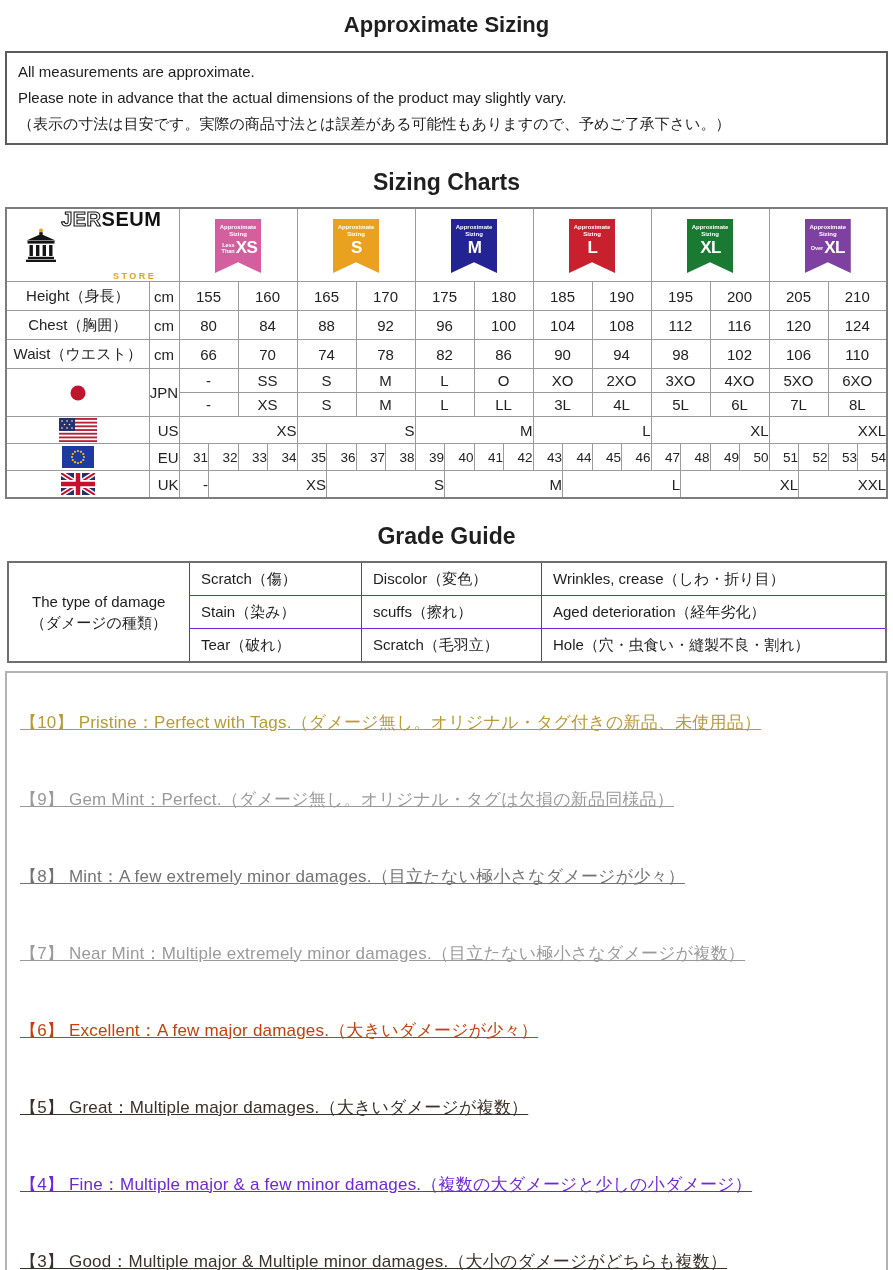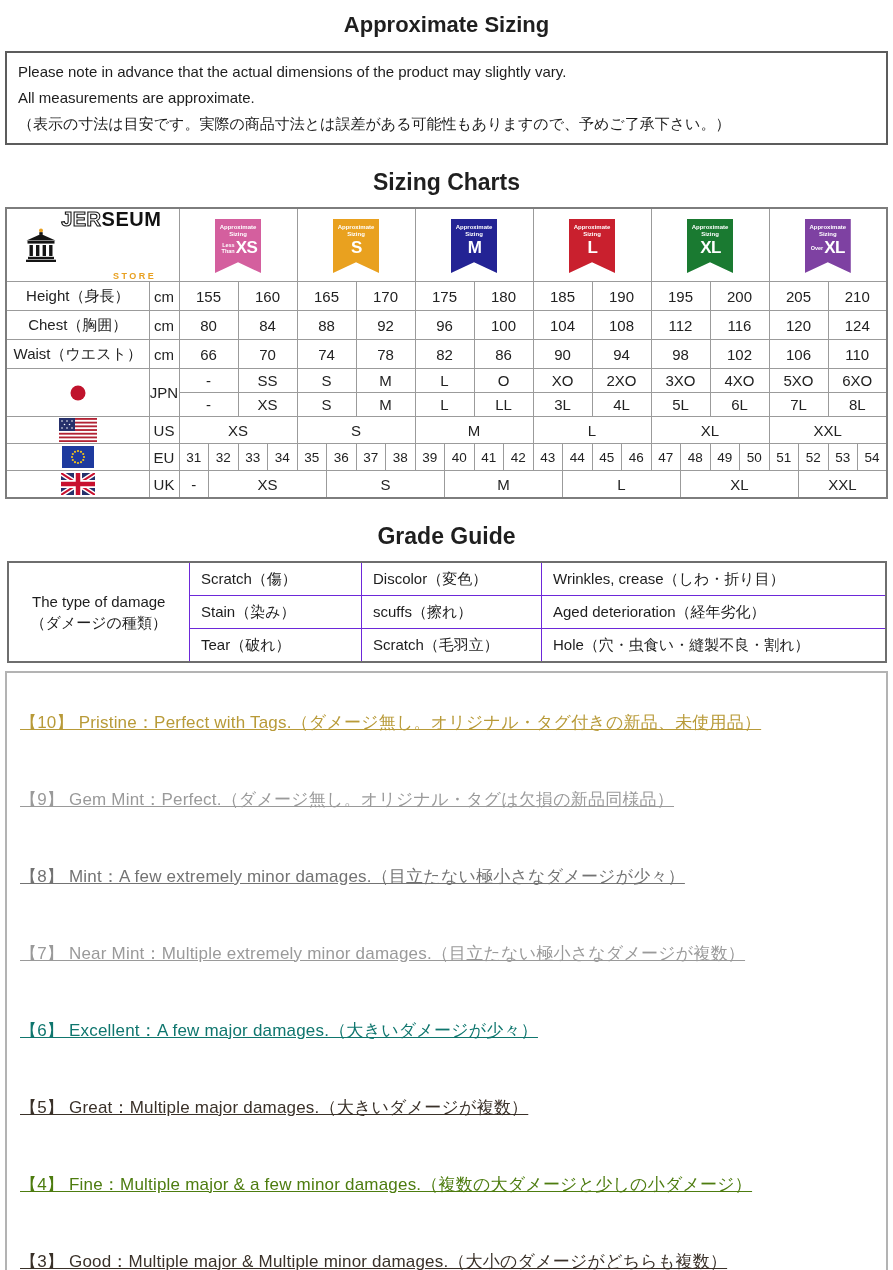--- a/index.html
+++ b/index.html
@@ -11,21 +11,21 @@
 
   .note-box{border:2px solid #5c5c5c;padding:6px 11px;font-size:15px;line-height:26px;color:#1d1d1d;}
   .note-box p{margin:0;}
 
   
   table.sizing{width:882px;margin:0 auto;border-collapse:collapse;table-layout:fixed;text-align:center;font-size:15px;color:#222;border:2px solid #7d7d7d;}
   table.sizing td{border:1px solid #9b9b9b;padding:0;overflow:hidden;}
   tr.hdr td{height:58px;}
   tr.r-body td{height:28px;text-align:center;}
   tr.r-jpn td{height:23px;}
-  tr.r-int td{height:26px;}
+  tr.r-int td{height:26px;text-align:right;}
   td.eu-cell{font-size:13.5px;}
 
   
   .logo{display:flex;align-items:center;justify-content:center;gap:3px;}
   .logo-text{display:flex;flex-direction:column;gap:41px;}
   .logo-line1{font-size:20px;font-weight:800;line-height:20px;color:#111;letter-spacing:0.5px;}
   .jer{color:#fff;-webkit-text-stroke:1.1px #111;}
   .seum{color:#111;}
   .logo-line2{font-size:9px;font-weight:800;letter-spacing:2.5px;color:#e8a020;text-align:right;line-height:10px;padding-right:5px;margin-top:1px;}
 
@@ -48,22 +48,22 @@
   .grade-item{height:60px;display:flex;align-items:center;font-size:17px;letter-spacing:0.2px;text-decoration:underline;}
 </style>
 </head>
 <body>
 
 <div class="page">
 
   <h1>Approximate Sizing</h1>
 
   <div class="note-box">
+    <p>All measurements are approximate.</p>
     <p>Please note in advance that the actual dimensions of the product may slightly vary.</p>
-    <p>All measurements are approximate.</p>
     <p>（表示の寸法は目安です。実際の商品寸法とは誤差がある可能性もありますので、予めご了承下さい。）</p>
   </div>
 
   <h2>Sizing Charts</h2>
 
   <table class="sizing">
     <colgroup>
       <col style="width:143px">
         <col style="width:30px">
       <col style="width:29.5px">
@@ -388,20 +388,20 @@
       <td>Hole（穴・虫食い・縫製不良・割れ）</td>
     </tr>
   </tbody>
     </table>
 
   <div class="grade-box">
     <p class="grade-item" style="color: rgb(184, 154, 56);">【10】 Pristine：Perfect with Tags.（ダメージ無し。オリジナル・タグ付きの新品、未使用品）</p>
     <p class="grade-item" style="color: rgb(154, 154, 154);">【9】 Gem Mint：Perfect.（ダメージ無し。オリジナル・タグは欠損の新品同様品）</p>
     <p class="grade-item" style="color: #737373;">【8】 Mint：A few extremely minor damages.（目立たない極小さなダメージが少々）</p>
     <p class="grade-item" style="color: rgb(154, 154, 154);">【7】 Near Mint：Multiple extremely minor damages.（目立たない極小さなダメージが複数）</p>
-    <p class="grade-item" style="color: #0f766e;">【6】 Excellent：A few major damages.（大きいダメージが少々）</p>
+    <p class="grade-item" style="color: #c2410c;">【6】 Excellent：A few major damages.（大きいダメージが少々）</p>
     <p class="grade-item" style="color: rgb(58, 49, 41);">【5】 Great：Multiple major damages.（大きいダメージが複数）</p>
-    <p class="grade-item" style="color: #4d7c0f;">【4】 Fine：Multiple major &amp; a few minor damages.（複数の大ダメージと少しの小ダメージ）</p>
+    <p class="grade-item" style="color: #6d28d9;">【4】 Fine：Multiple major &amp; a few minor damages.（複数の大ダメージと少しの小ダメージ）</p>
     <p class="grade-item" style="color: rgb(58, 49, 41);">【3】 Good：Multiple major &amp; Multiple minor damages.（大小のダメージがどちらも複数）</p>
 
   </div>
 
 </div>
 
 </body></html>

